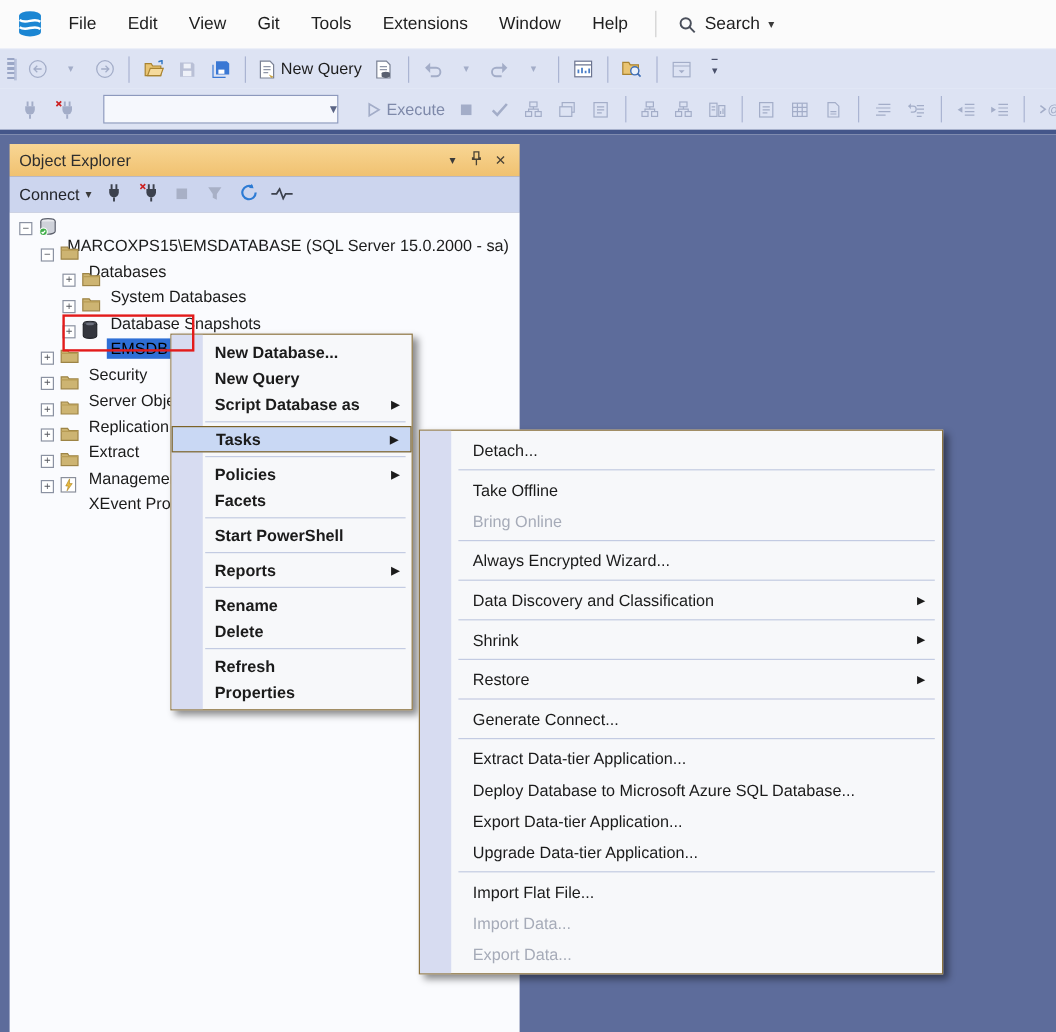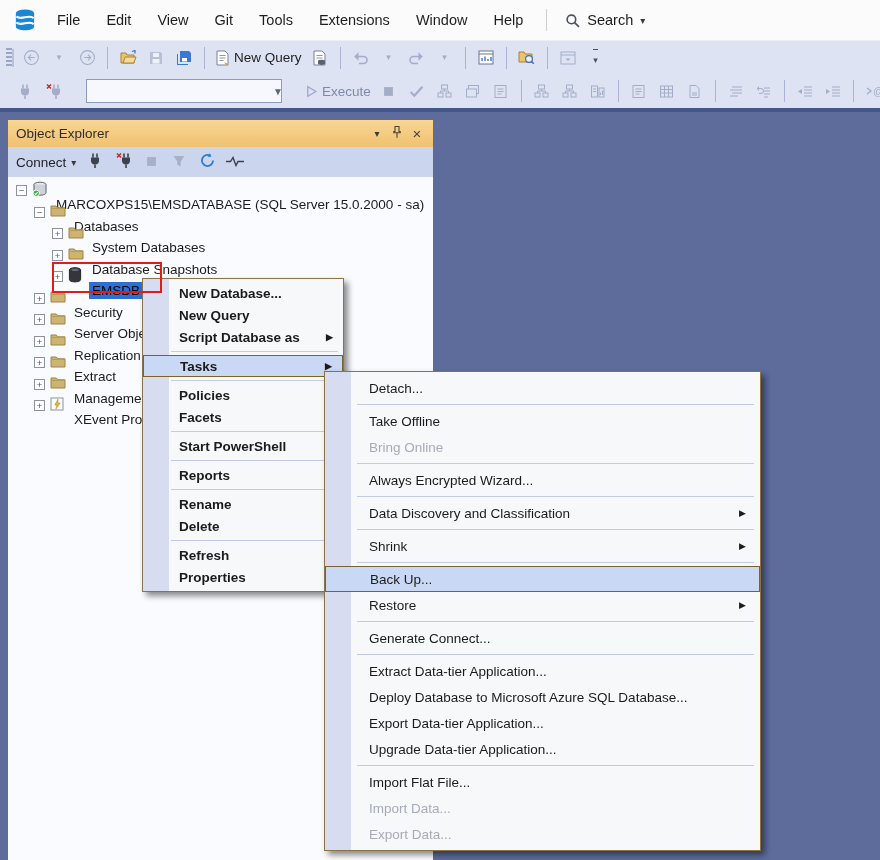--- a/index.html
+++ b/index.html
@@ -69,21 +69,21 @@
   .menu-item { position:relative; display:flex; align-items:center; font-size:13.5px; color:#1b1b1b; }
   .menu-item .mi-label { white-space:nowrap; }
   .menu-item .mi-arrow { position:absolute; font-size:9px; color:#1b1b1b; top:50%; transform:translateY(-50%); }
   .menu-item.dis, .menu-item.dis .mi-arrow { color:#a6abb8; }
   .menu-item.hl { background:#c9d8f4; border:1px solid #7d6327; }
   .menu-sep { height:1px; background:#c3cbe2; }
   #ctx { left:142px; top:278px; width:202px; z-index:30; }
   #ctx .menu-item { height:22px; padding-left:36px;font-weight:bold; }
   #ctx .menu-item .mi-arrow { right:10px; }
   #ctx .menu-sep { margin:3px 5px 3px 28px; }
-  #sub { left:324px; top:358px; width:437px; z-index:31;margin-top:13px; }
+  #sub { left:349px; top:358px; width:437px; z-index:31; }
   #sub .menu-item { height:26px; padding-left:44px; }
   #sub .menu-item .mi-arrow { right:14px; }
   #sub .menu-sep { margin:3px 6px 3px 32px; }
 
   
   #annotation { position:absolute; left:52px; top:262px; width:110px; height:31px;
                 border:2px solid #e31b1b; z-index:50; pointer-events:none; }
 </style>
 </head>
 <body>
@@ -685,23 +685,20 @@
     <div class="menu-item">
       <span class="mi-label">Data Discovery and Classification</span>
       <span class="mi-arrow">▶</span>
     </div>
     <div class="menu-sep"></div>
     <div class="menu-item">
       <span class="mi-label">Shrink</span>
       <span class="mi-arrow">▶</span>
     </div>
     <div class="menu-sep"></div>
-    <div class="menu-item hl">
-      <span class="mi-label">Back Up...</span>
-    </div>
     <div class="menu-item">
       <span class="mi-label">Restore</span>
       <span class="mi-arrow">▶</span>
     </div>
     <div class="menu-sep"></div>
     <div class="menu-item">
       <span class="mi-label">Generate Connect...</span>
     </div>
     <div class="menu-sep"></div>
     <div class="menu-item">

